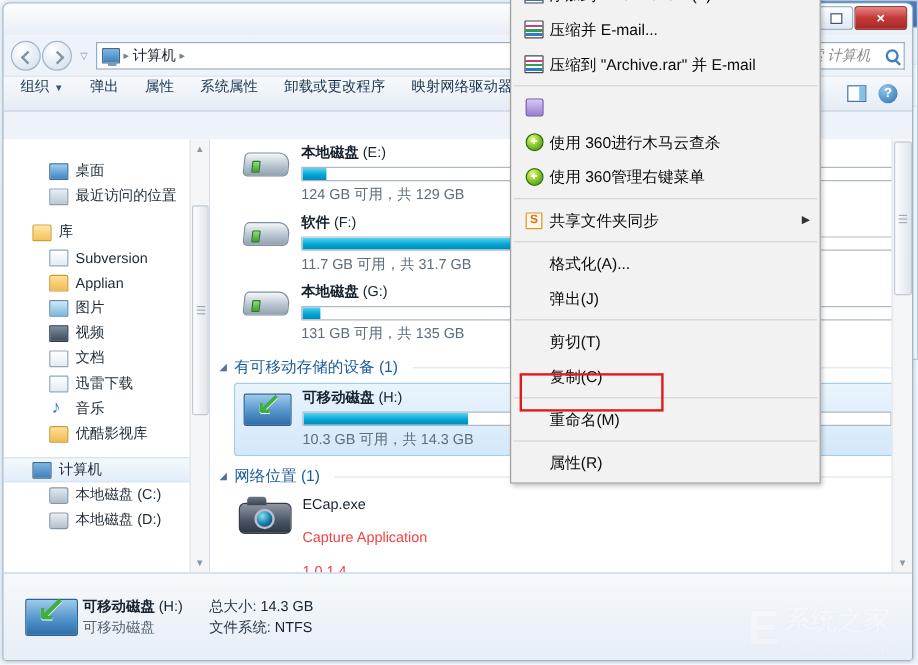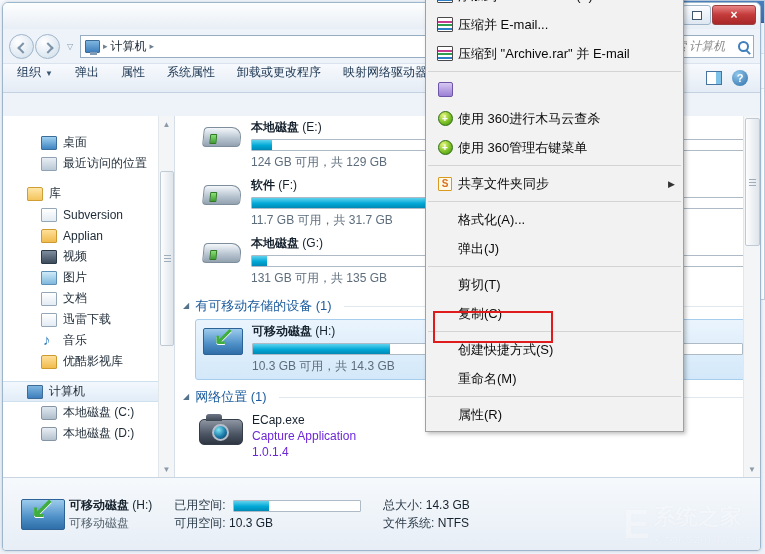--- a/index.html
+++ b/index.html
@@ -369,21 +369,21 @@
     background: linear-gradient(#6d7686, #3c4552);
     border-radius: 3px 3px 0 0;
   }
   .cam-lens {
     position: absolute; left: 13px; top: 11px; width: 17px; height: 17px;
     border-radius: 50%;
     background: radial-gradient(circle at 35% 30%, #7fe6f5, #1979a8 55%, #0a3a56);
     border: 2px solid #b6bfcb;
   }
   .net-name { font-size: 12px; color: #16222e; }
-  .net-sub { font-size: 12px; color: #6d28d9; margin-top: 2px; }
+  .net-sub { font-size: 12px; color: #ef4444; margin-top: 14px; }
 
   
   .cscroll {
     position: absolute; right: 0; top: 0; bottom: 0; width: 17px;
     background: #f3f5f7; border-left: 1px solid #e2e7ec;
   }
 
   
   .details {
     position: absolute; left: 0; right: 0; bottom: 0; height: 73px;
@@ -571,26 +571,26 @@
           </div>
           <div class="tnode indent2">
             <span class="ticon ic-doc"></span>
             <span>Subversion</span>
           </div>
           <div class="tnode indent2">
             <span class="ticon ic-folder"></span>
             <span>Applian</span>
           </div>
           <div class="tnode indent2">
+            <span class="ticon ic-pic"></span>
+            <span>图片</span>
+          </div>
+          <div class="tnode indent2">
             <span class="ticon ic-video"></span>
             <span>视频</span>
-          </div>
-          <div class="tnode indent2">
-            <span class="ticon ic-pic"></span>
-            <span>图片</span>
           </div>
           <div class="tnode indent2">
             <span class="ticon ic-doc"></span>
             <span>文档</span>
           </div>
           <div class="tnode indent2">
             <span class="ticon ic-doc"></span>
             <span>迅雷下载</span>
           </div>
           <div class="tnode indent2">
@@ -732,30 +732,20 @@
       </div>
       <div class="det-col">
         <div class="det-row">
           <b>可移动磁盘</b>
           <span>(H:)</span>
         </div>
         <div class="det-row sub">可移动磁盘</div>
       </div>
       <div class="det-col">
         <div class="det-row">
-          <span class="k">已用空间:</span>
-          <span class="det-bar"><i style="width:28%"></i></span>
-        </div>
-        <div class="det-row">
-          <span class="k">可用空间:</span>
-          <span>10.3 GB</span>
-        </div>
-      </div>
-      <div class="det-col">
-        <div class="det-row">
           <span class="k">总大小:</span>
           <span>14.3 GB</span>
         </div>
         <div class="det-row">
           <span class="k">文件系统:</span>
           <span>NTFS</span>
         </div>
       </div>
 
       <div class="watermark">
@@ -822,23 +812,20 @@
     </div>
     <div class="ctx-sep"></div>
     <div class="ctx-item noicon">
       <span class="ctx-label">剪切(T)</span>
     </div>
     <div class="ctx-item noicon">
       <span class="ctx-label">复制(C)</span>
     </div>
     <div class="ctx-sep"></div>
     <div class="ctx-item noicon">
-      <span class="ctx-label">创建快捷方式(S)</span>
-    </div>
-    <div class="ctx-item noicon">
       <span class="ctx-label">重命名(M)</span>
     </div>
     <div class="ctx-sep"></div>
     <div class="ctx-item noicon">
       <span class="ctx-label">属性(R)</span>
     </div>
   </div>
 
   <div class="hl-box"></div>
 

